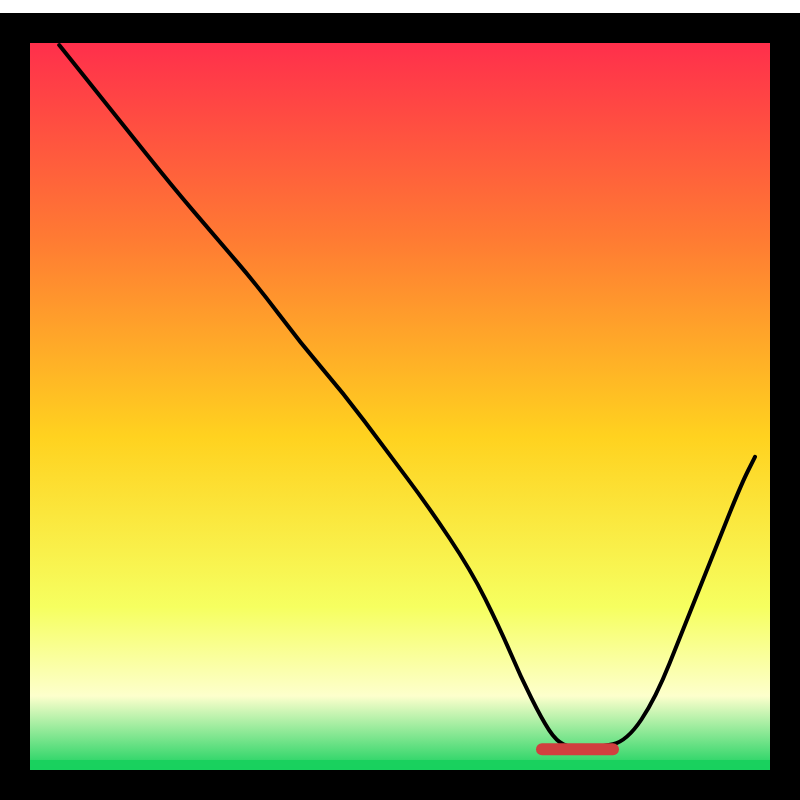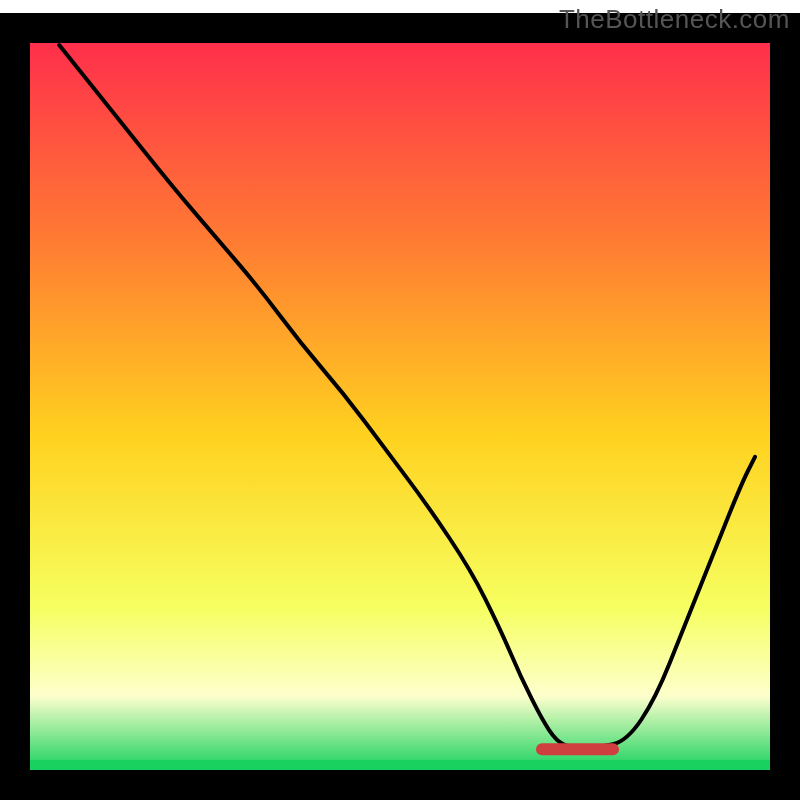--- a/index.html
+++ b/index.html
@@ -25,21 +25,20 @@
     font-weight: 400;
   }
   svg {
     display: block;
   }
 </style>
 </head>
 <body>
 
 <div class="stage">
-  <div class="watermark">TheBottleneck.com</div>
 
   <svg width="800" height="800" viewBox="0 0 800 800">
     <defs>
       <linearGradient id="bg-grad" x1="0" y1="0" x2="0" y2="1">
         <stop id="g0" offset="0%" stop-color="#ff2a4d"></stop>
         <stop id="g1" offset="28%" stop-color="#ff7a33"></stop>
         <stop id="g2" offset="55%" stop-color="#ffd21f"></stop>
         <stop id="g3" offset="78%" stop-color="#f6ff60"></stop>
         <stop id="g4" offset="90%" stop-color="#fdffcc"></stop>
         <stop id="g5" offset="100%" stop-color="#18d15e"></stop>

